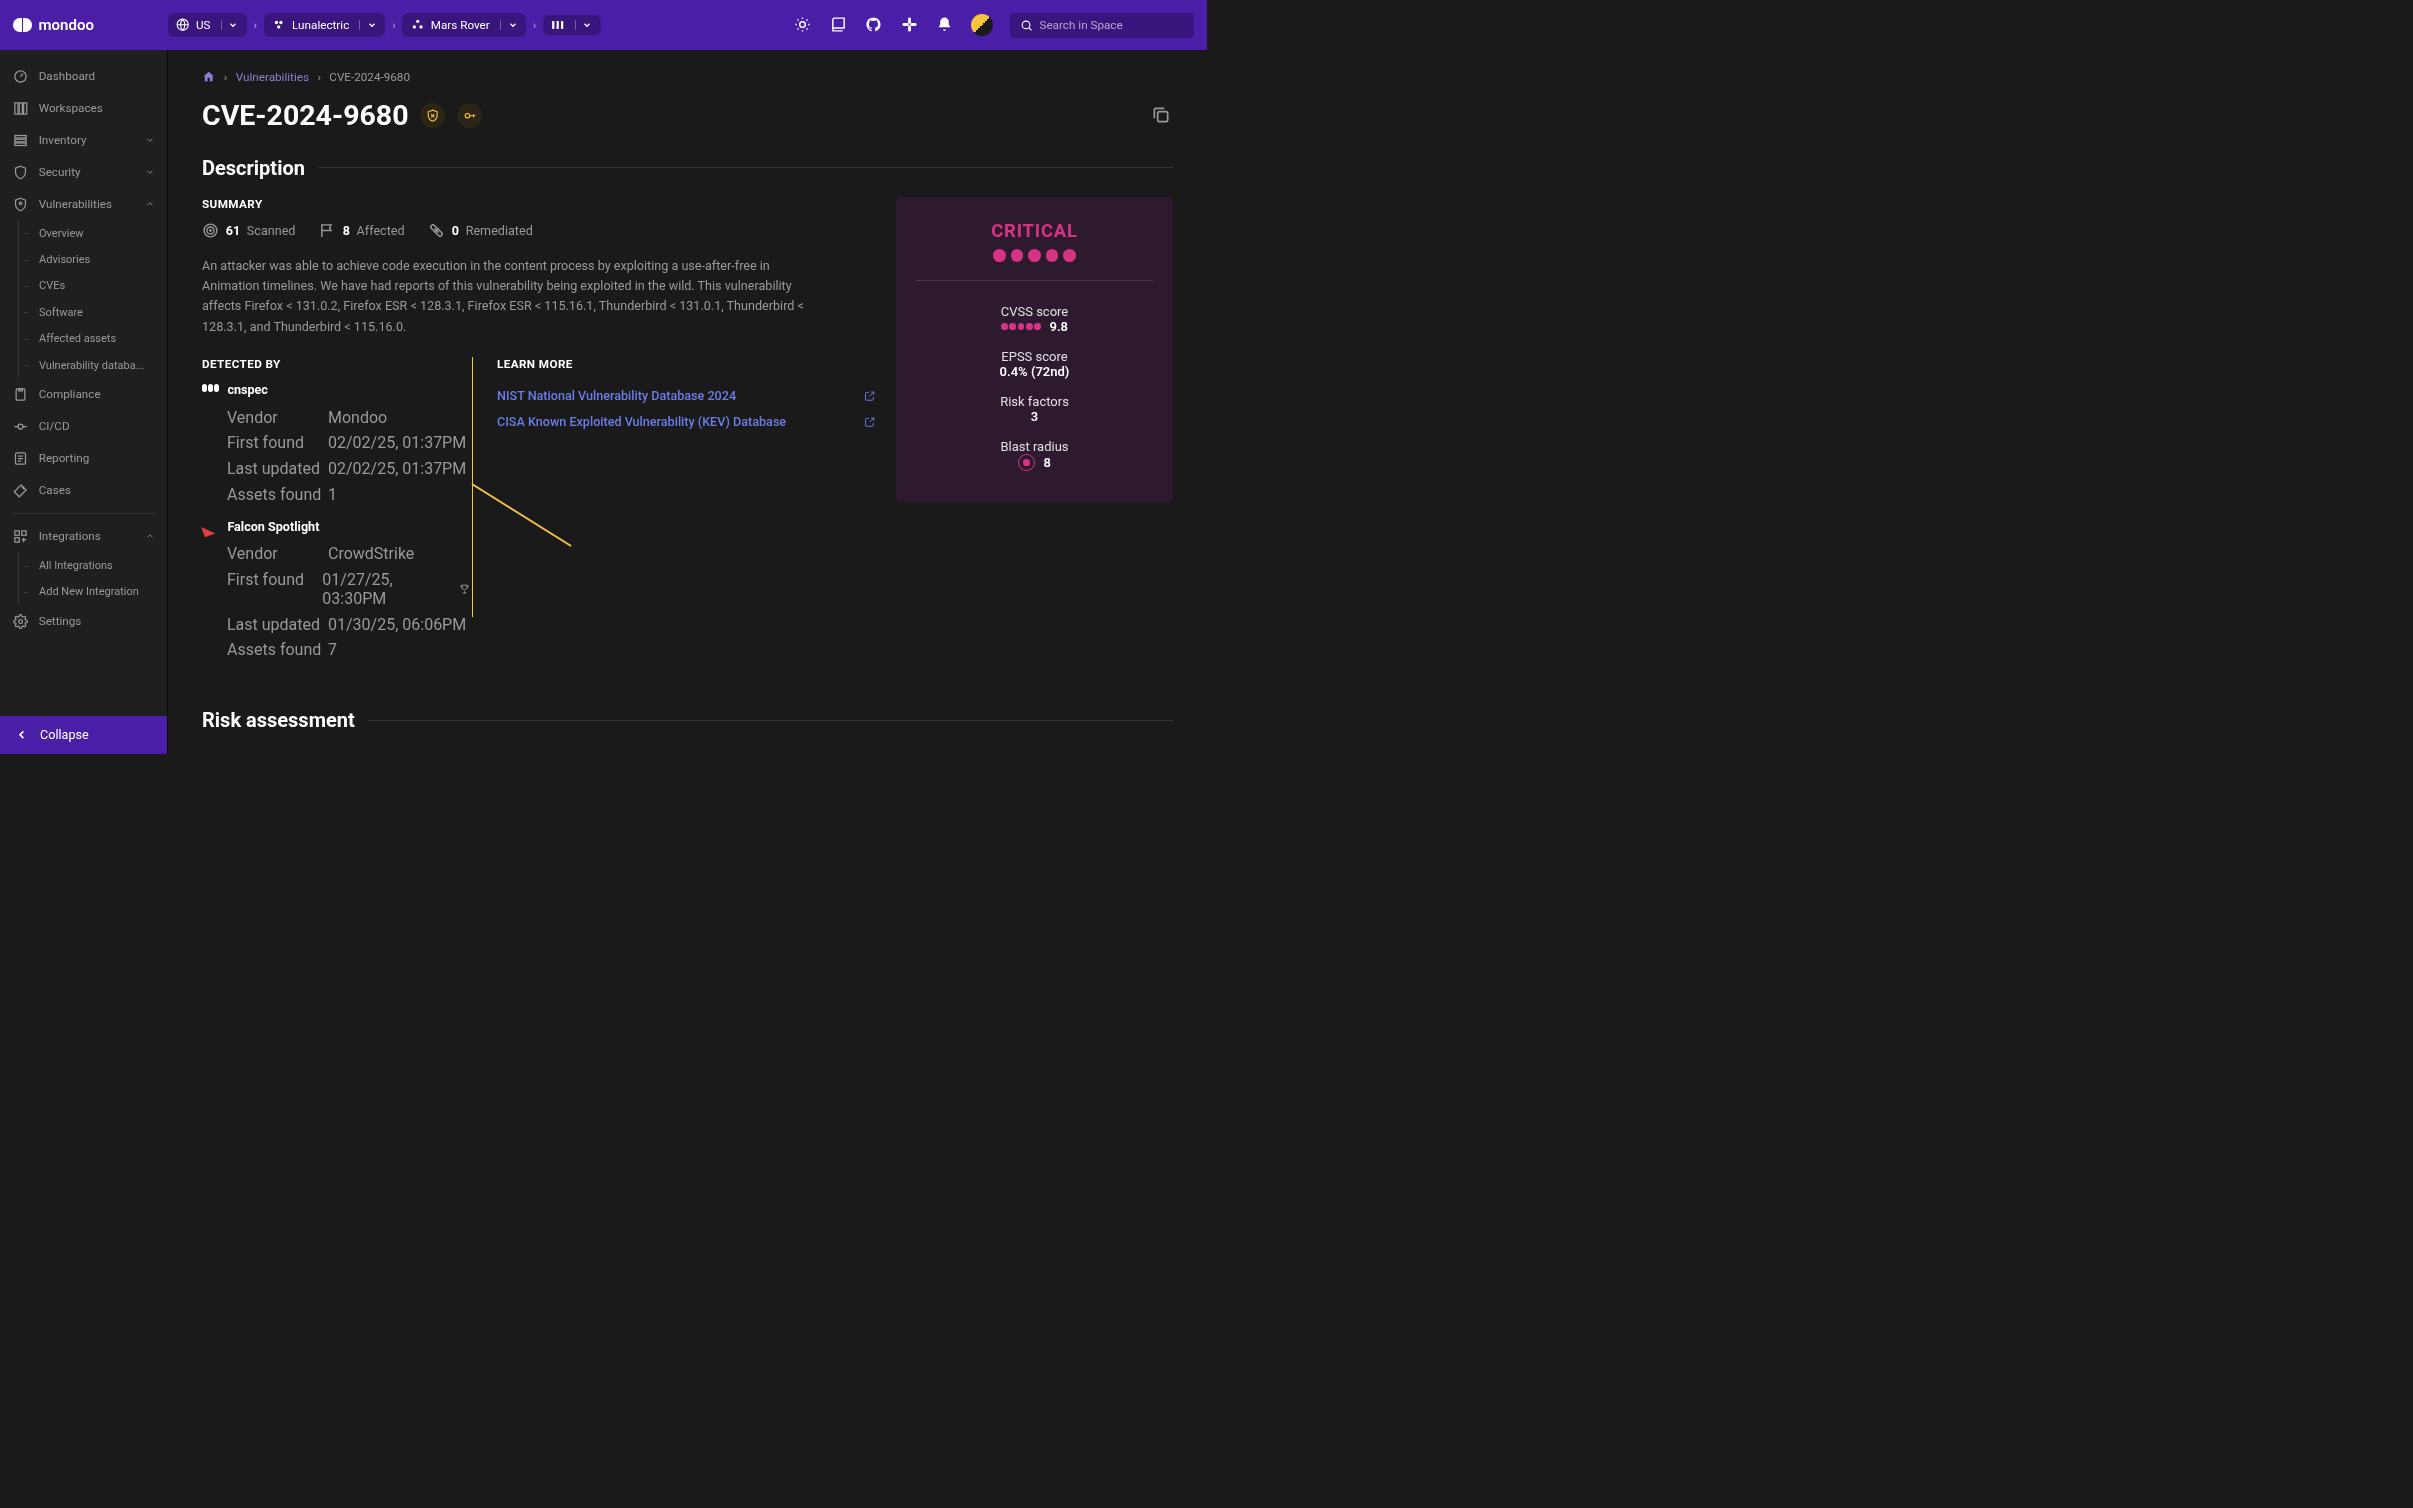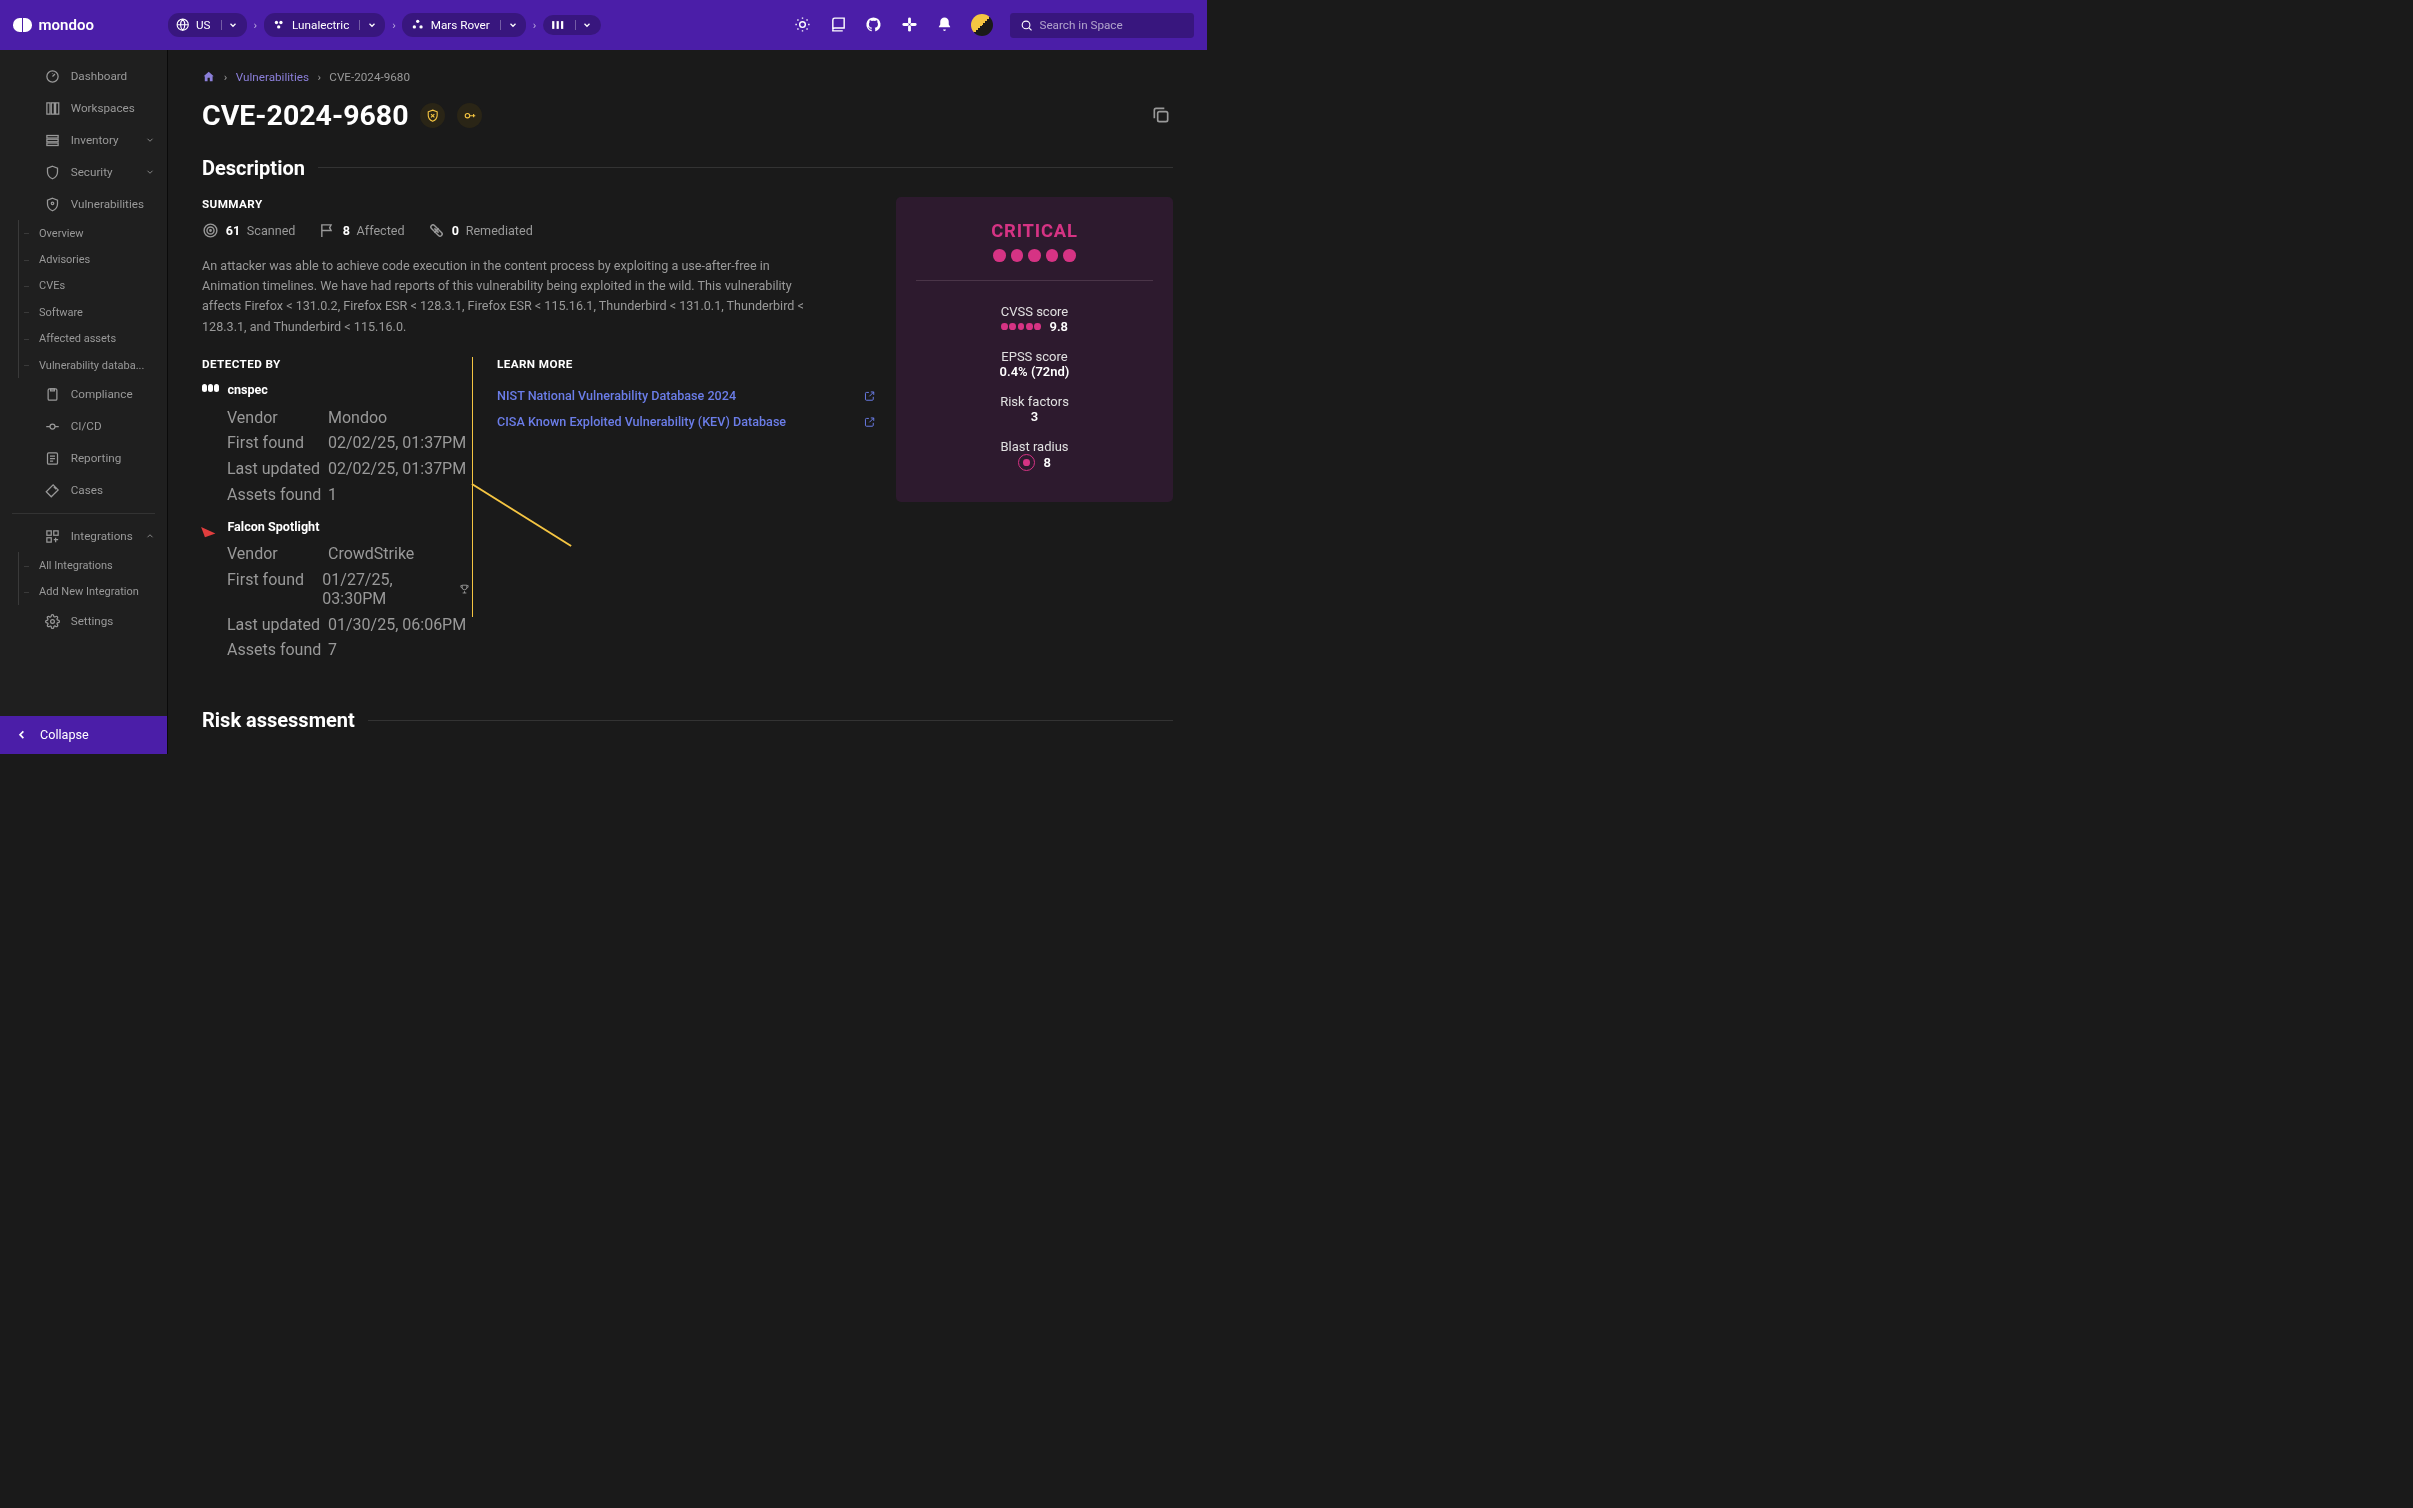--- a/index.html
+++ b/index.html
@@ -20,36 +20,36 @@
 * { box-sizing: border-box; margin: 0; padding: 0; font-family: -apple-system, BlinkMacSystemFont, "Segoe UI", Roboto, sans-serif; }
 body { background: var(--bg-main); color: var(--text); width: 1207px; height: 754px; overflow: hidden; }
 
 
 .topbar { height: 50px; background: var(--bg-topbar); display: flex; align-items: center; padding: 0 13.4px; gap: 6.7px; }
 .logo { display: flex; align-items: center; gap: 6.7px; margin-right: 67px; color: #fff; font-weight: 600; font-size: 15px; }
 .logo-icon { display: flex; gap: 1.7px; }
 .logo-icon span { width: 8.4px; height: 13.4px; background: #fff; border-radius: 6.7px; }
 .logo-icon span:first-child { border-top-right-radius: 0; border-bottom-right-radius: 0; }
 .logo-icon span:last-child { border-top-left-radius: 0; border-bottom-left-radius: 0; }
-.crumb-btn { display: flex; align-items: center; gap: 6.7px; background: rgba(0,0,0,0.25); color: #fff; border: none; padding: 5px 8.4px; border-radius: 11px; font-size: 11.7px; cursor: pointer; }
+.crumb-btn { display: flex; align-items: center; gap: 6.7px; background: rgba(0,0,0,0.25); color: #fff; border: none; padding: 5px 8.4px; border-radius: 6px; font-size: 11.7px; cursor: pointer; }
 .crumb-btn .chev { border-left: 0.8px solid rgba(255,255,255,0.3); padding-left: 6.7px; margin-left: 3.4px; }
 .crumb-sep { color: rgba(255,255,255,0.6); font-size: 11.7px; }
 .topbar-spacer { flex: 1; }
 .topbar-icons { display: flex; align-items: center; gap: 17px; }
 .topbar-icon { width: 18.4px; height: 18.4px; color: #fff; cursor: pointer; display: flex; align-items: center; justify-content: center; }
 .avatar-circle { width: 22px; height: 22px; border-radius: 50%; background: linear-gradient(135deg, #f5c542 0%, #f5c542 50%, #1a1a1a 50%); }
 .search-box { display: flex; align-items: center; gap: 6.7px; background: rgba(0,0,0,0.25); border-radius: 3.4px; padding: 5px 10px; width: 184px; }
 .search-box input { background: none; border: none; color: #fff; font-size: 11.7px; outline: none; width: 100%; }
 .search-box input::placeholder { color: rgba(255,255,255,0.6); }
 
 
 .layout { display: flex; height: calc(100% - 50px); }
 .sidebar { width: 168px; background: var(--bg-sidebar); display: flex; flex-direction: column; border-right: 0.8px solid #0a0a0a;}
 .sidebar-scroll { flex: 1; overflow-y: auto; padding-top: 10px; }
-.nav-item { display: flex; align-items: center; gap: 10px; padding: 7.5px 11.7px; color: var(--text-dim); font-size: 11.7px; cursor: pointer; margin-left: 32px; }
+.nav-item { display: flex; align-items: center; gap: 10px; padding: 7.5px 11.7px; color: var(--text-dim); font-size: 11.7px; cursor: pointer; }
 .nav-item.has-chev { justify-content: space-between; }
 .nav-item .label { display: flex; align-items: center; gap: 10px; }
 .nav-icon { width: 17px; height: 17px; display: flex; align-items: center; justify-content: center; flex-shrink: 0; }
 .nav-sub { padding-left: 24px; position: relative; }
 .nav-sub::before { content: ''; position: absolute; left: 18.4px; top: 0; bottom: 0; width: 0.8px; background: #3a3a3a; }
 .nav-sub-item { padding: 6.7px 11.7px 6.7px 15px; color: var(--text-dim); font-size: 11px; cursor: pointer; position: relative; white-space: nowrap; overflow: hidden; text-overflow: ellipsis; }
 .nav-sub-item::before { content: ''; position: absolute; left: -5px; top: 50%; width: 10px; height: 0.8px; background: #3a3a3a; }
 .nav-divider { height: 0.8px; background: #333; margin: 6.7px 11.7px; }
 .collapse-btn { background: var(--purple); color: #fff; display: flex; align-items: center; gap: 11.7px; padding: 11.7px 15px; font-size: 12.6px; cursor: pointer; }
 

